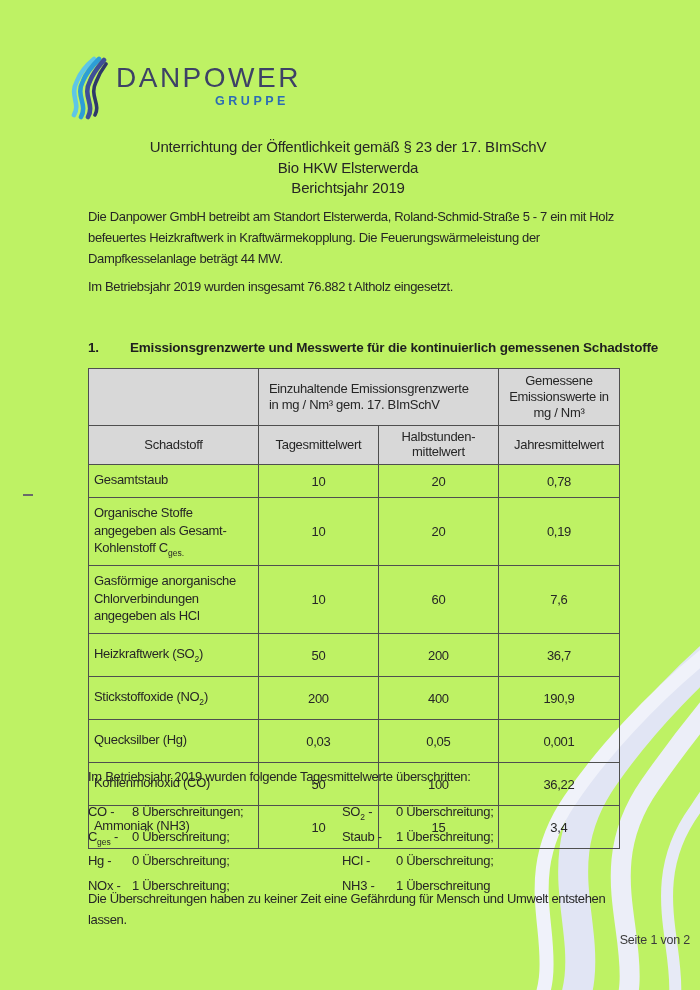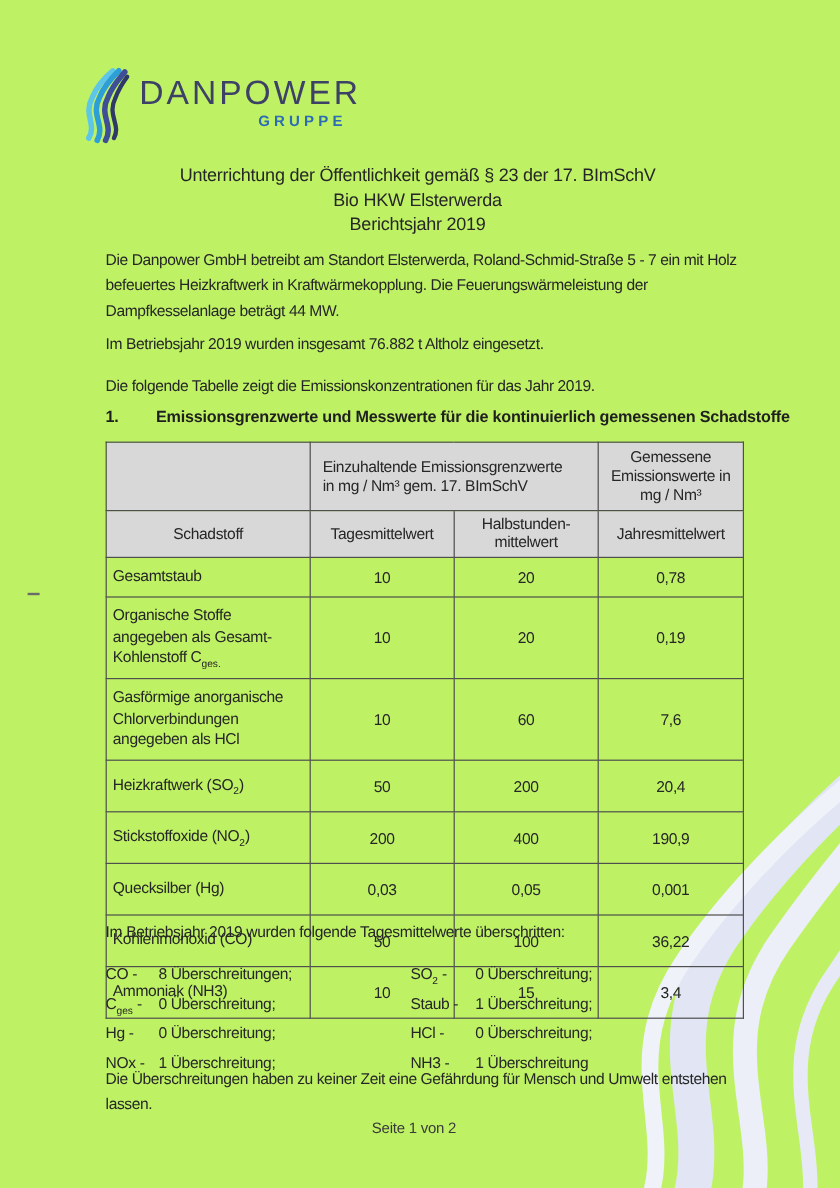--- a/index.html
+++ b/index.html
@@ -56,21 +56,21 @@
   
   .exc-intro{position:absolute;left:88px;top:769px;font-size:13px;letter-spacing:-0.3px;color:#262626;}
   .exc-col{position:absolute;top:802px;font-size:13px;letter-spacing:-0.3px;color:#262626;}
   .exc-left{left:88px;}
   .exc-right{left:342px;}
   .exc-row{display:flex;line-height:19px;}
   .exc-left .exc-label{width:44px;flex:none;}
   .exc-right .exc-label{width:54px;flex:none;}
   
   .closing{top:888px;}
-  .footer{position:absolute;left:0;top:933px;width:690px;text-align:center;font-size:12.5px;color:#3a3a3a;letter-spacing:-0.2px;}
+  .footer{position:absolute;left:0;top:933px;width:690px;text-align:right;font-size:12.5px;color:#3a3a3a;letter-spacing:-0.2px;}
   
   .margin-mark{position:absolute;left:23px;top:494px;width:10px;height:2px;background:#6a6a6a;}
   .watermark{position:absolute;right:-70px;bottom:-50px;width:270px;height:430px;}
 </style>
 </head>
 <body>
 
 <div class="page">
 
   <svg class="watermark" viewBox="0 0 270 430" fill="none">
@@ -96,21 +96,20 @@
   <div class="titleblock">
     <div>Unterrichtung der Öffentlichkeit gemäß § 23 der 17. BImSchV</div>
     <div>Bio HKW Elsterwerda</div>
     <div>Berichtsjahr 2019</div>
   </div>
 
   <div class="para p1">Die Danpower GmbH betreibt am Standort Elsterwerda, Roland-Schmid-Straße 5 - 7 ein mit Holz
 befeuertes Heizkraftwerk in Kraftwärmekopplung. Die Feuerungswärmeleistung der
 Dampfkesselanlage beträgt 44 MW.</div>
   <div class="para p2">Im Betriebsjahr 2019 wurden insgesamt 76.882 t Altholz eingesetzt.</div>
-  <div class="para p3">Die folgende Tabelle zeigt die Emissionskonzentrationen für das Jahr 2019.</div>
 
   <div class="section">
     <span class="num">1.</span>
     <span>Emissionsgrenzwerte und Messwerte für die kontinuierlich gemessenen Schadstoffe</span>
   </div>
 
   <table class="emis">
     <colgroup>
         <col class="c1">
         <col class="c2">
@@ -146,21 +145,21 @@
     <tr class="r">
       <td class="name"><span>Gasförmige anorganische Chlorverbindungen angegeben als HCl</span><sub></sub><span></span></td>
       <td class="num">10</td>
       <td class="num">60</td>
       <td class="num">7,6</td>
     </tr>
     <tr class="r tall">
       <td class="name"><span>Heizkraftwerk (SO</span><sub>2</sub><span>)</span></td>
       <td class="num">50</td>
       <td class="num">200</td>
-      <td class="num">20,4</td>
+      <td class="num">36,7</td>
     </tr>
     <tr class="r tall">
       <td class="name"><span>Stickstoffoxide (NO</span><sub>2</sub><span>)</span></td>
       <td class="num">200</td>
       <td class="num">400</td>
       <td class="num">190,9</td>
     </tr>
     <tr class="r tall">
       <td class="name"><span>Quecksilber (Hg)</span><sub></sub><span></span></td>
       <td class="num">0,03</td>

